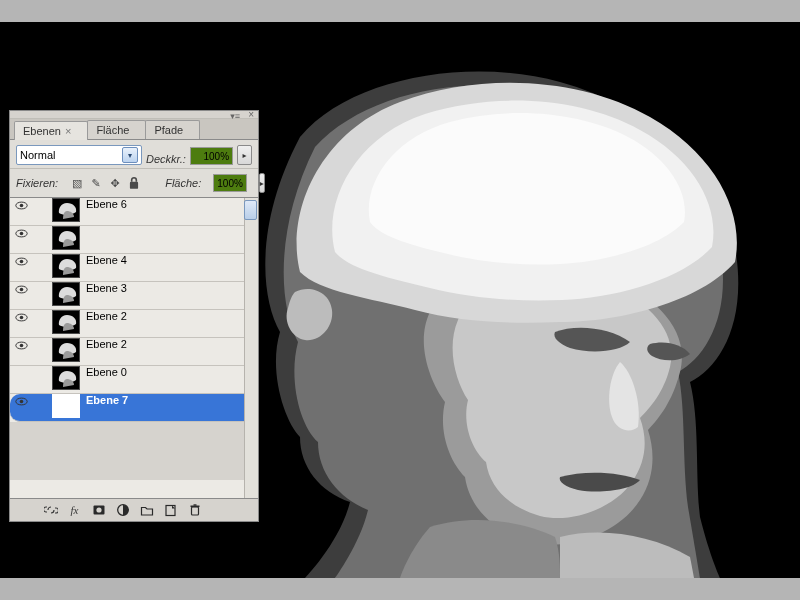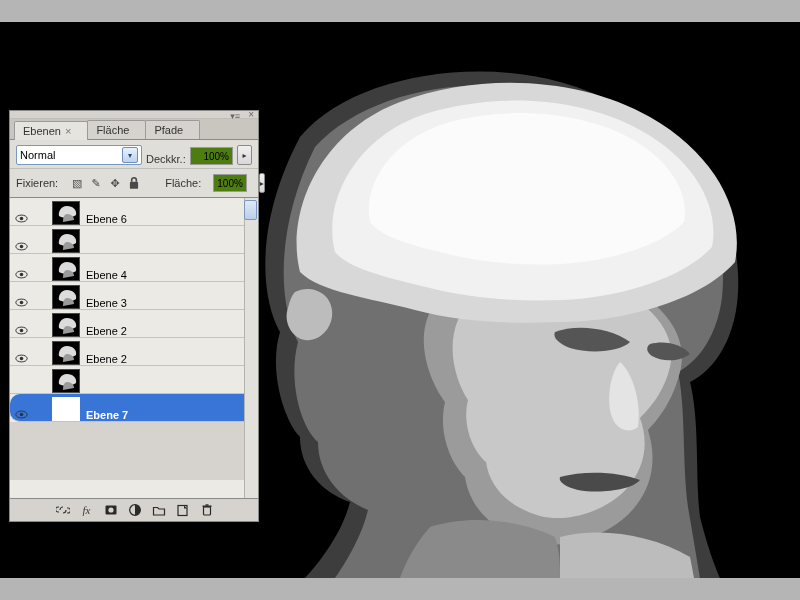--- a/index.html
+++ b/index.html
@@ -13,38 +13,38 @@
   .panel-top .close{position:absolute;right:4px;top:-2px;color:#666;font-size:10px;cursor:pointer;}
   .panel-top .menu{position:absolute;right:18px;top:0;color:#666;font-size:9px;cursor:pointer;}
   .tabs{display:flex;align-items:flex-end;height:20px;background:#c9c6c0;border-bottom:1px solid #8a8a8a;padding-left:4px;gap:0;}
   .tab{padding:2px 16px 2px 8px;border:1px solid #9a9a9a;border-bottom:none;background:#d6d3ce;color:#333;border-radius:2px 2px 0 0;margin-right:-1px;cursor:pointer;line-height:14px;}
   .tab.active{background:#e6e4df;position:relative;top:1px;}
   .tab .x{margin-left:4px;color:#777;}
   .row{display:flex;align-items:flex-end;height:22px;padding:3px 6px;border-bottom:1px solid #c0beb8;background:#e0ded9;gap:4px;}
   .row2{display:flex;align-items:center;height:22px;padding:3px 6px;border-bottom:1px solid #8a8a8a;background:#e0ded9;gap:12px;}
   .select{flex:0 0 auto;width:118px;height:18px;border:1px solid #7a98bd;background:#fff;display:flex;align-items:center;padding:0 3px;justify-content:space-between;border-radius:2px;cursor:pointer;}
   .select .dd{width:14px;height:14px;background:linear-gradient(#e9f1fb,#bcd3ef);border:1px solid #6d8fbd;display:flex;align-items:center;justify-content:center;font-size:8px;color:#2b4a74;border-radius:2px;}
-  .lbl{color:#333;}
+  .lbl{color:#333;font-style:italic;}
   .val{width:38px;height:16px;border:1px solid #9a9a9a;background:#4d7c0f;display:flex;align-items:center;justify-content:flex-end;padding:0 3px;font-size:10px;}
   .arrow-btn{width:14px;height:18px;background:linear-gradient(#f0f0f0,#d8d8d8);border:1px solid #8a8a8a;display:flex;align-items:center;justify-content:center;font-size:8px;color:#333;border-radius:2px;cursor:pointer;}
   .lock-icons{display:flex;gap:5px;align-items:center;}
   .li{width:14px;height:14px;display:flex;align-items:center;justify-content:center;font-size:11px;color:#4a4a4a;}
   .layers{flex:1;overflow:auto;background:#eceae5;position:relative;}
-  .layer{display:flex;align-items:flex-end;height:27px;border-bottom:1px solid #c6c3bd;padding:0 4px;gap:6px;cursor:pointer;}
+  .layer{display:flex;align-items:flex-start;height:27px;border-bottom:1px solid #c6c3bd;padding:0 4px;gap:6px;cursor:pointer;}
   .layer.selected{background:#3875d7;color:#fff;border-radius:10px;}
   .vis{width:14px;height:14px;display:flex;align-items:center;justify-content:center;}
   .vis svg{width:13px;height:9px;}
   .linkcol{width:12px;}
   .thumb{width:26px;height:22px;border:1px solid #4a4a4a;background:#000;display:flex;align-items:center;justify-content:center;overflow:hidden;}
   .layer.selected .thumb{border-color:#fff;}
   .thumb.white{background:#fff;}
   .thumb svg{width:26px;height:22px;}
   .lname{flex:1;white-space:nowrap;overflow:hidden;}
   .layers-empty{height:58px;background:#d6d3ce;}
-  .statusbar{height:22px;border-top:1px solid #8a8a8a;background:#d6d3ce;display:flex;align-items:center;padding:0 18px;gap:9px;}
+  .statusbar{height:22px;border-top:1px solid #8a8a8a;background:#d6d3ce;display:flex;align-items:center;padding:0 6px;gap:9px;}
   .sb-ic{width:15px;height:15px;display:flex;align-items:center;justify-content:center;color:#3a3a3a;font-size:12px;}
   .sb-ic svg{width:14px;height:14px;}
   .scroll-track{position:absolute;right:0;top:0;bottom:0;width:13px;background:#e3e1db;border-left:1px solid #b6b3ad;}
   .scroll-thumb{position:absolute;right:1px;top:2px;width:11px;height:18px;background:linear-gradient(#dfe9f7,#b9cfe9);border:1px solid #7a98bd;border-radius:2px;}
 </style>
 </head>
 <body>
 
 <div class="stage">
   <div class="top-bar"></div>
@@ -294,20 +294,21 @@
       <div class="layer">
         <span class="vis"></span>
         <span class="linkcol"></span>
         <span class="thumb">
             <svg viewBox="0 0 26 22">
               <rect width="26" height="22" fill="#000"></rect>
               <path fill="#dcdcdc" d="M6 14 C5 10 8 4 14 4 C20 4 24 8 23 13 C19 16 10 17 6 14Z"></path>
               <path fill="#9a9a9a" d="M14 12 C17 12 21 14 21 18 L10 20 C10 16 11 12 14 12Z"></path>
             </svg>
           </span>
+        <span class="lname">Ebene 0</span>
       </div>
       <div class="layer selected">
         <span class="vis">
             <svg viewBox="0 0 16 10">
               <ellipse cx="8" cy="5" rx="7" ry="4.2" fill="none" stroke="#333" stroke-width="1.2"></ellipse>
               <circle cx="8" cy="5" r="2.2" fill="#333"></circle>
             </svg>
           </span>
         <span class="linkcol"></span>
         <span class="thumb white"></span>

